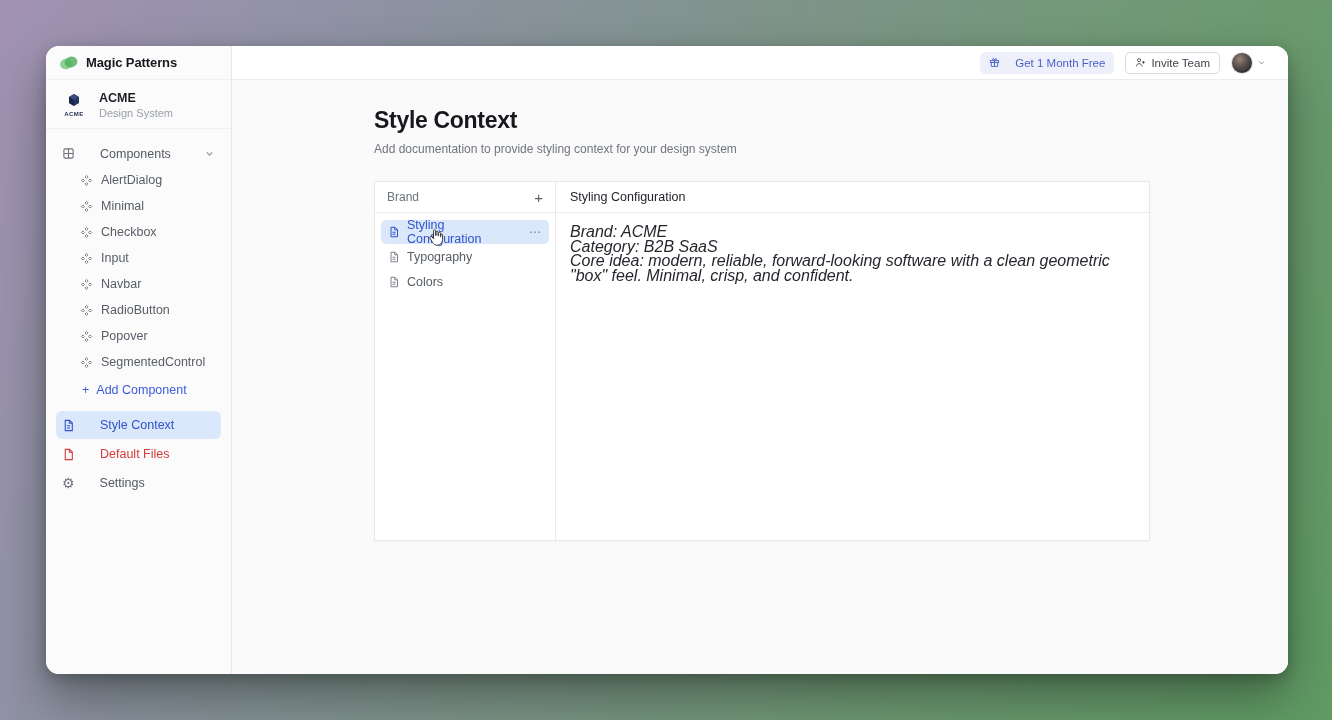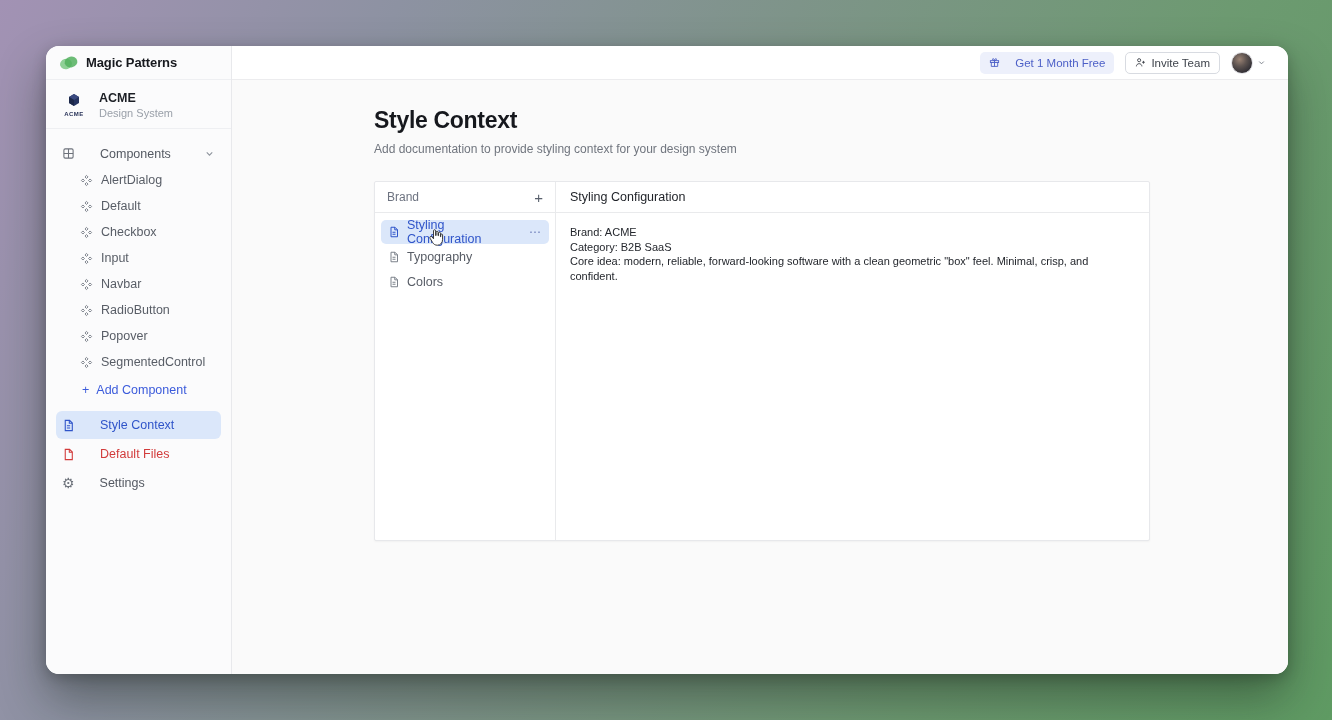--- a/index.html
+++ b/index.html
@@ -47,21 +47,21 @@
   .files-col { width:181px; flex-shrink:0; border-right:1px solid #e9eaec; display:flex; flex-direction:column; }
   .files-header { height:31px; flex-shrink:0; border-bottom:1px solid #e9eaec; display:flex; align-items:center; justify-content:space-between; padding:0 12px; }
   .files-title { font-size:12px; color:#6d7380; }
   .files-add { font-size:15px; color:#59606c; line-height:1; cursor:pointer; background:none; border:none; font-family:inherit; }
   .files-list { padding:7px 6px; }
   .file-item { height:24px; display:flex; align-items:center; gap:7px; padding:0 7px; font-size:12.5px; color:#585d66; border-radius:5px; margin-bottom:1px; cursor:pointer; }
   .file-item.selected { background:#dbe7fa; color:#2f54c9; }
   .file-menu { margin-left:auto; color:#6d7cba; font-size:12px; letter-spacing:1px; line-height:1; }
   .detail-col { flex:1; display:flex; flex-direction:column; min-width:0; }
   .detail-header { height:31px; flex-shrink:0; border-bottom:1px solid #e9eaec; display:flex; align-items:center; padding:0 14px; font-size:12.5px; font-weight:500; color:#1d2026; }
-  .detail-body { padding:12px 14px; font-size:11px; color:#24272d; }
+  .detail-body { padding:12px 14px; font-size:16px; color:#24272d;font-style:italic; }
   .detail-line { line-height:14.6px; }
   .cursor-pointer-icon { position:absolute; left:52px; top:46px; pointer-events:none; }
 </style>
 </head>
 <body>
 
 <div class="window">
 
   <aside class="sidebar">
 
@@ -113,21 +113,21 @@
             </svg>
           </span>
         <span>AlertDialog</span>
       </div>
       <div class="comp-item">
         <span class="icon">
             <svg width="13" height="13" viewBox="0 0 24 24" fill="none" stroke="#7c828b" stroke-width="1.8">
               <path d="M12 2.6L14.8 5.4 12 8.2 9.2 5.4zM18.6 9.2L21.4 12 18.6 14.8 15.8 12zM12 15.8L14.8 18.6 12 21.4 9.2 18.6zM5.4 9.2L8.2 12 5.4 14.8 2.6 12z"></path>
             </svg>
           </span>
-        <span>Default</span>
+        <span>Minimal</span>
       </div>
       <div class="comp-item">
         <span class="icon">
             <svg width="13" height="13" viewBox="0 0 24 24" fill="none" stroke="#7c828b" stroke-width="1.8">
               <path d="M12 2.6L14.8 5.4 12 8.2 9.2 5.4zM18.6 9.2L21.4 12 18.6 14.8 15.8 12zM12 15.8L14.8 18.6 12 21.4 9.2 18.6zM5.4 9.2L8.2 12 5.4 14.8 2.6 12z"></path>
             </svg>
           </span>
         <span>Checkbox</span>
       </div>
       <div class="comp-item">

